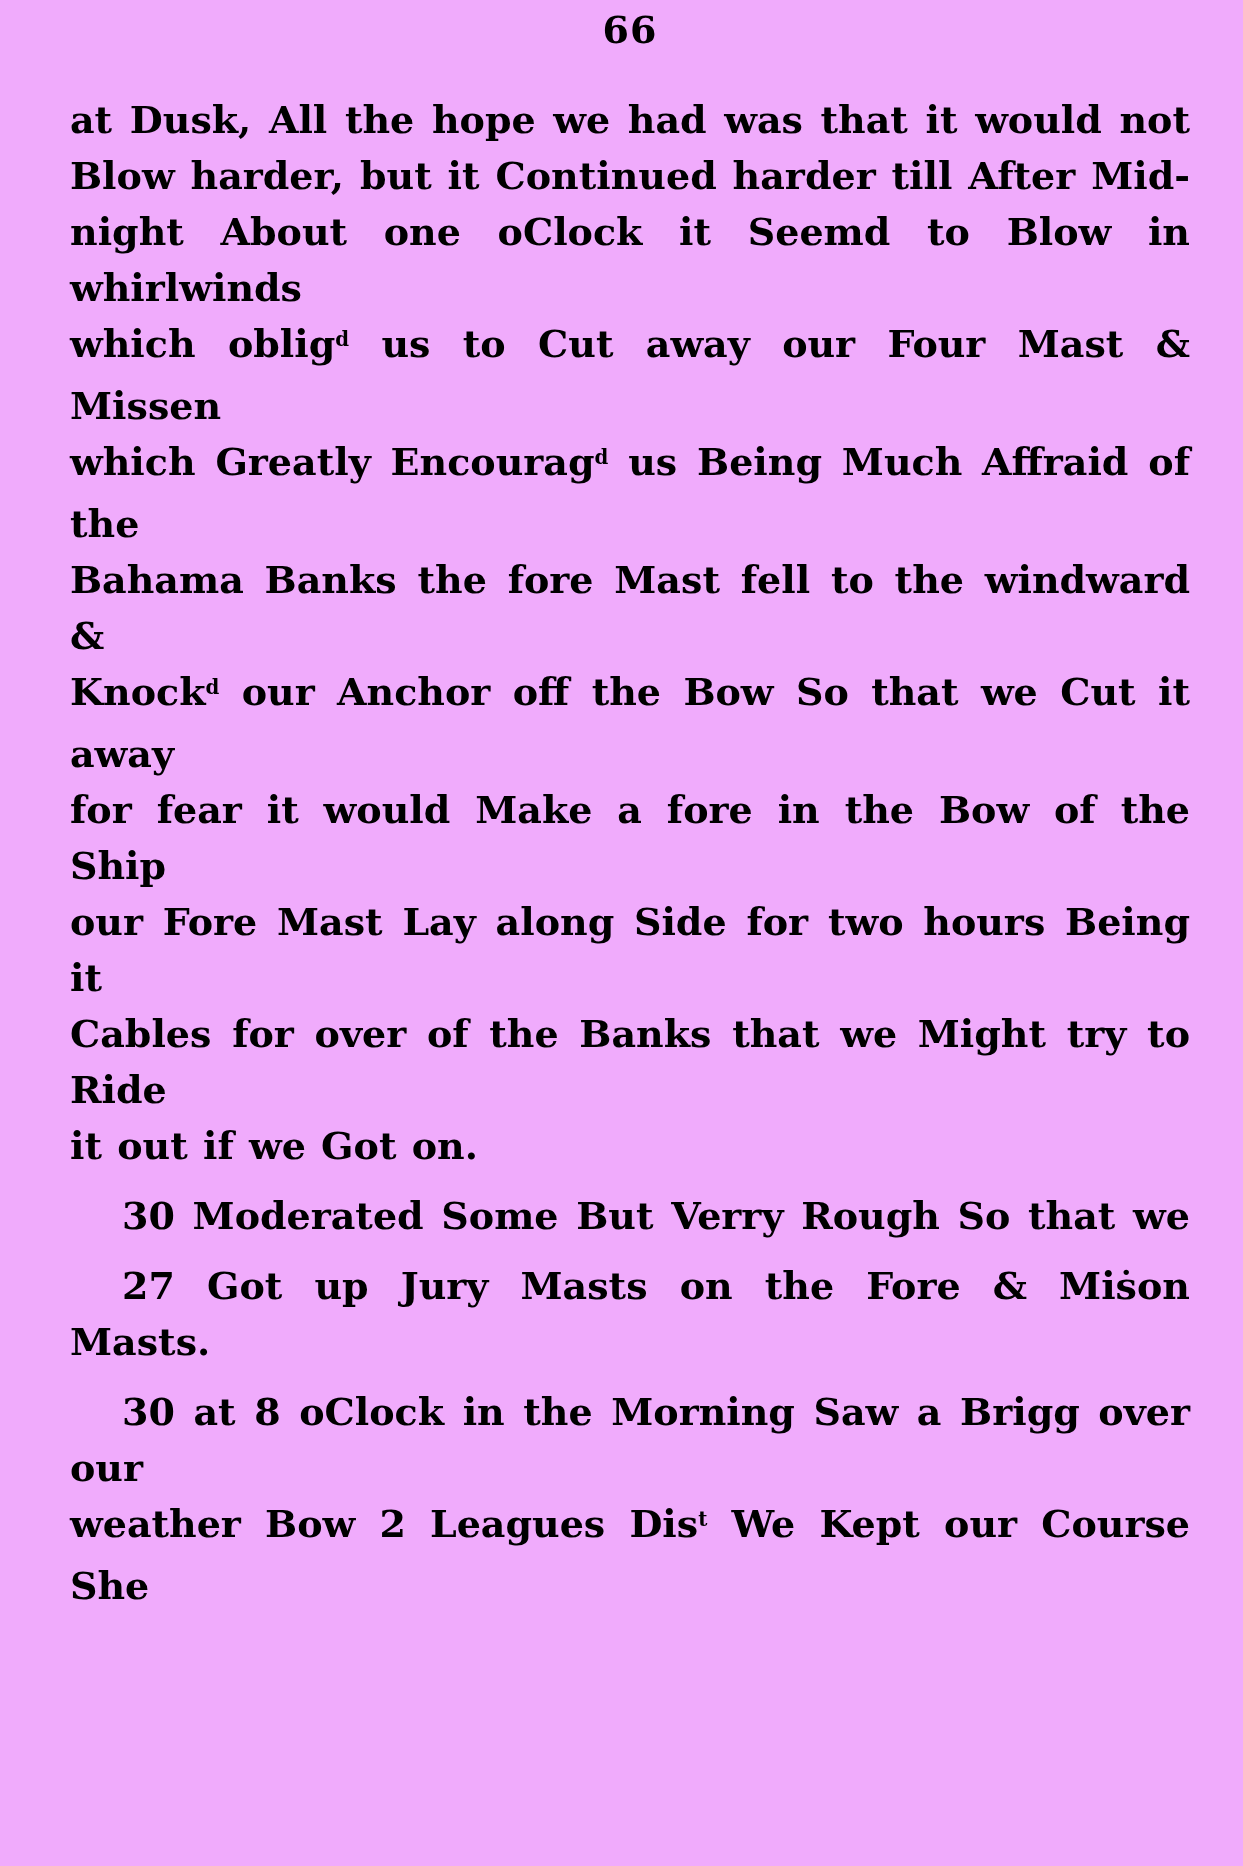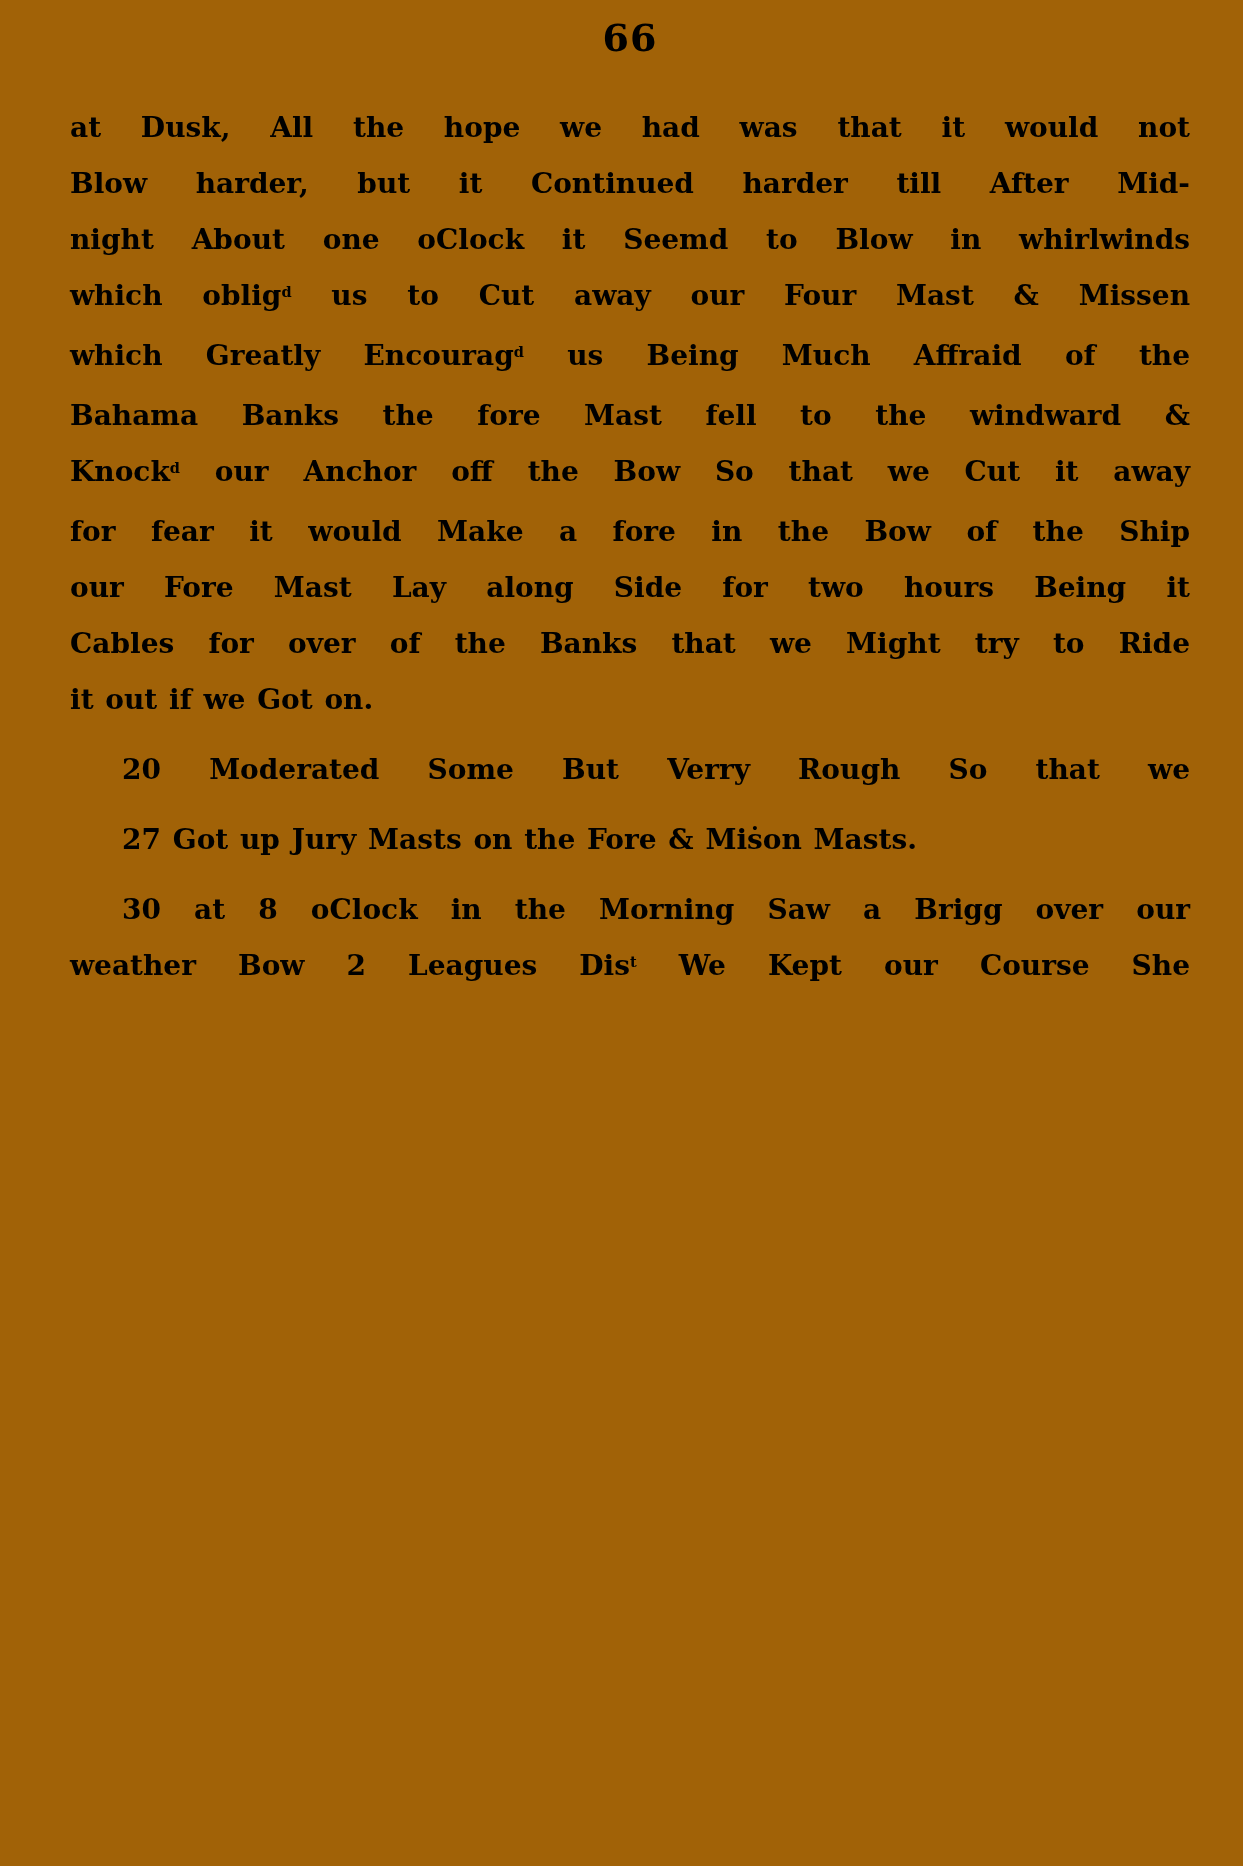--- a/index.html
+++ b/index.html
@@ -5,46 +5,46 @@
   html, body {
     margin: 0;
     padding: 0;
     background: #ffffff;
   }
   .page {
     position: relative;
     width: 1243px;
     height: 1866px;
     box-sizing: border-box;
-    background: #a16207;
+    background: #f0abfc;
     color: #000000;
     font-family: "DejaVu Serif", serif;
     font-weight: 700;
-    padding: 16px 53px 0 70px;
+    padding: 8px 53px 0 70px;
     overflow: hidden;
   }
   .page-number {
     width: 1120px;
     text-align: center;
     font-size: 38px;
     line-height: 44px;
     letter-spacing: 1px;
   }
   .text-block {
     margin-top: 40px;
     width: 1120px;
   }
   .para {
     margin: 14px 0 0 0;
   }
   .para:first-child {
     margin-top: 0;
   }
   .line {
-    font-size: 28px;
+    font-size: 38px;
     line-height: 56px;
     text-align: justify;
     text-align-last: justify;
     word-spacing: 2px;
   }
   .line.last {
     text-align-last: left;
   }
   .line.indented {
     text-indent: 52px;
@@ -71,21 +71,21 @@
         <div class="line">which oblig<sup>d</sup> us to Cut away our Four Mast &amp; Missen</div>
         <div class="line">which Greatly Encourag<sup>d</sup> us Being Much Affraid of the</div>
         <div class="line">Bahama Banks the fore Mast fell to the windward &amp;</div>
         <div class="line">Knock<sup>d</sup> our Anchor off the Bow So that we Cut it away</div>
         <div class="line">for fear it would Make a fore in the Bow of the Ship</div>
         <div class="line">our Fore Mast Lay along Side for two hours Being it</div>
         <div class="line">Cables for over of the Banks that we Might try to Ride</div>
         <div class="line last">it out if we Got on.</div>
       </div>
       <div class="para">
-        <div class="line indented">20 Moderated Some But Verry Rough So that we</div>
+        <div class="line indented">30 Moderated Some But Verry Rough So that we</div>
       </div>
       <div class="para">
         <div class="line last indented">27 Got up Jury Masts on the Fore &amp; Miṡon Masts.</div>
       </div>
       <div class="para">
         <div class="line indented">30 at 8 oClock in the Morning Saw a Brigg over our</div>
         <div class="line">weather Bow 2 Leagues Dis<sup>t</sup> We Kept our Course She</div>
       </div>
     </div>
 </div>

